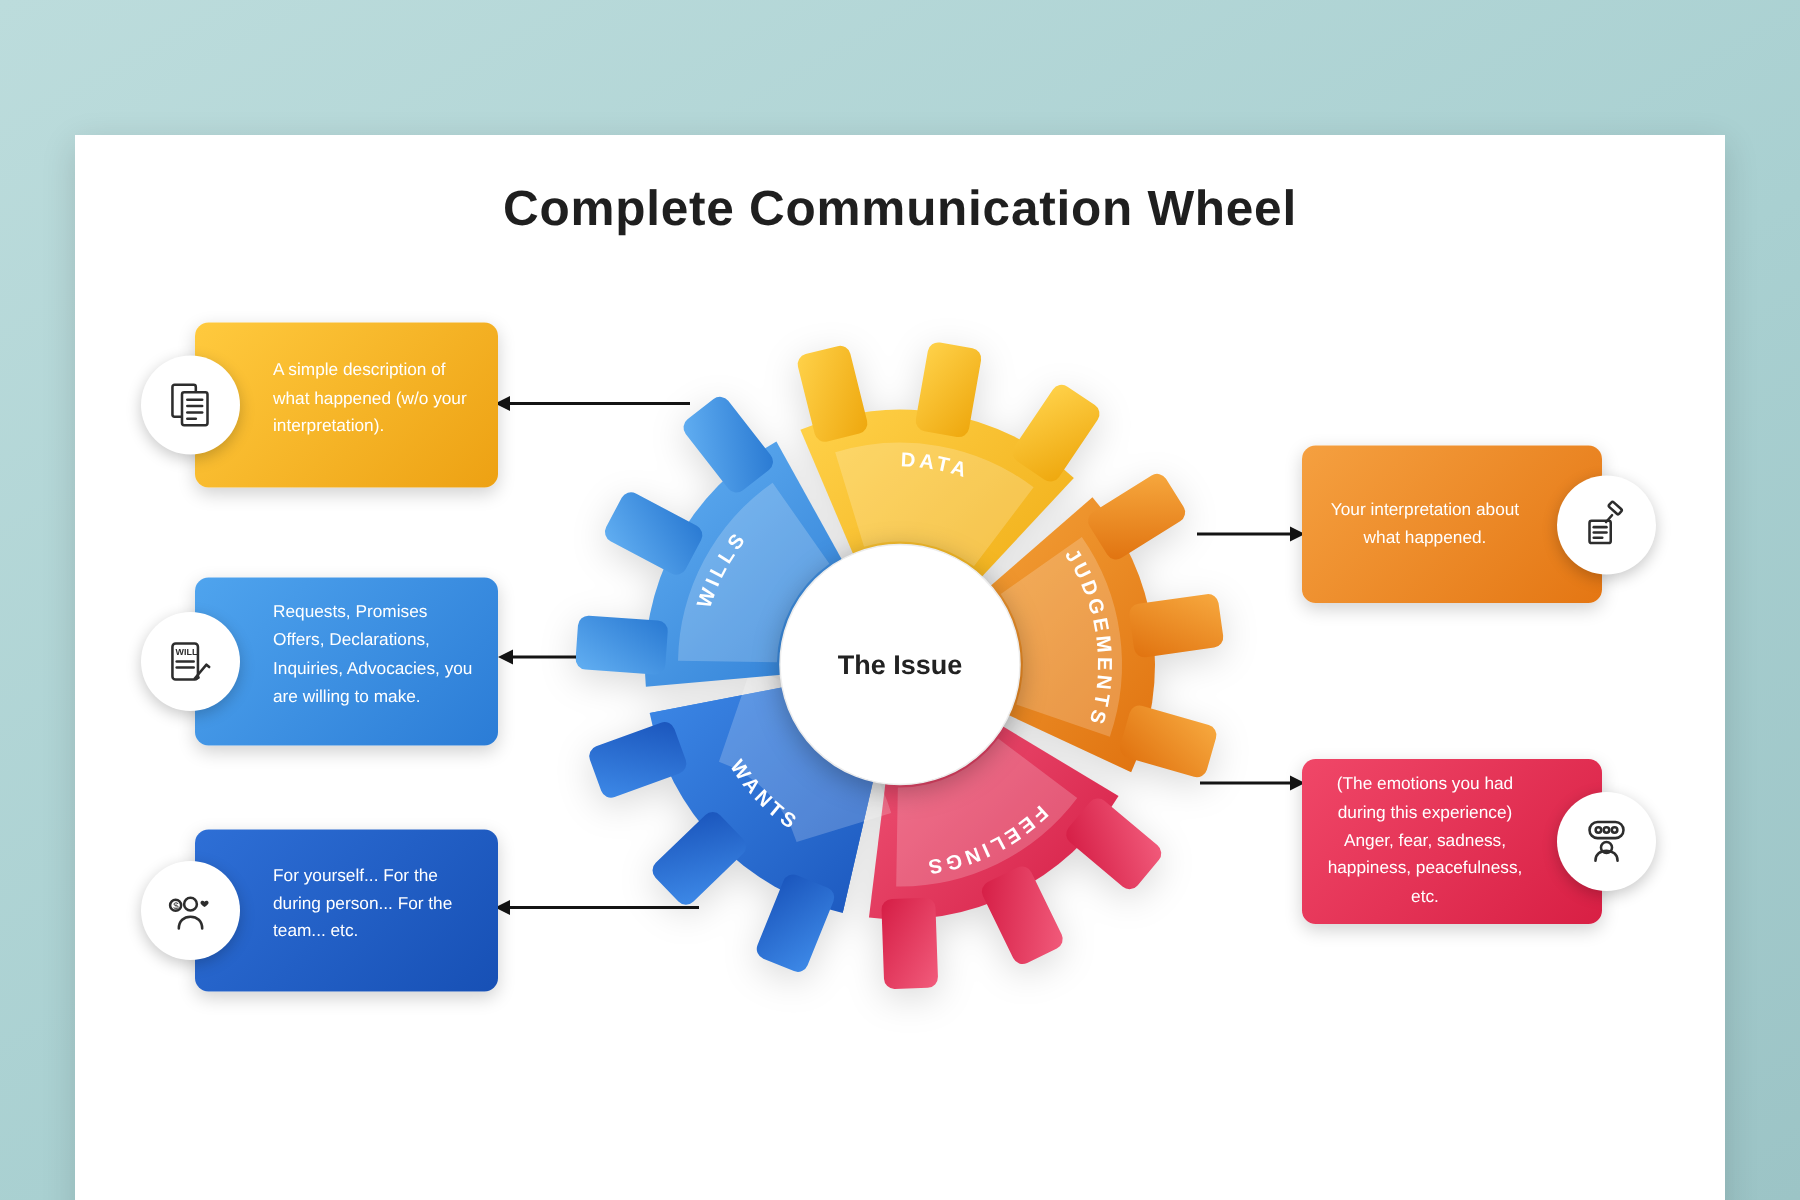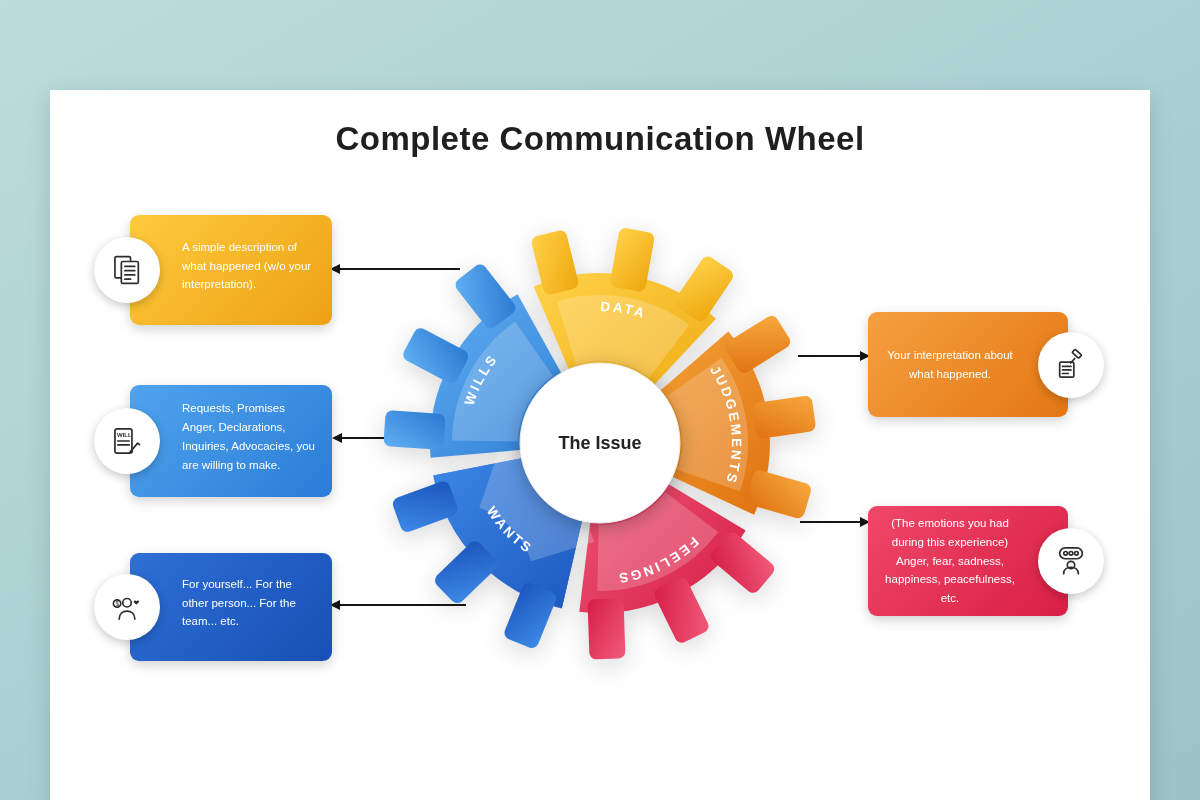--- a/index.html
+++ b/index.html
@@ -180,37 +180,37 @@
     <div class="callout left-side" style="left:80px;top:295px;height:112px;background:linear-gradient(135deg,#4FA4EE,#2B7CD6);">
       <div class="badge b-left">
         <svg viewBox="0 0 24 24">
           <rect x="3.5" y="3.5" width="12" height="17" rx="1.5"></rect>
           <text x="5" y="9" font-size="4.2" font-weight="bold" stroke="none" fill="#2d2d2d">WILL</text>
           <line x1="5.5" y1="12" x2="13.5" y2="12"></line>
           <line x1="5.5" y1="14.8" x2="13.5" y2="14.8"></line>
           <path d="M14 20 l5.5 -6.5 M19.5 13.5 l1.3 1.1 M14 20 l1.8 -0.4"></path>
         </svg>
       </div>
-      <div class="txt">Requests, Promises Anger, Declarations, Inquiries, Advocacies, you are willing to make.</div>
+      <div class="txt">Requests, Promises Offers, Declarations, Inquiries, Advocacies, you are willing to make.</div>
     </div>
 
     <div class="callout left-side" style="left:80px;top:463px;height:108px;background:linear-gradient(135deg,#2E6FD6,#1750B5);">
       <div class="badge b-left">
         <svg viewBox="0 0 24 24">
           <circle cx="12" cy="9" r="3"></circle>
           <path d="M6.5 20.5 c0-3.6 2.4-5.6 5.5-5.6 s5.5 2 5.5 5.6"></path>
           <circle cx="5" cy="9.5" r="2.6"></circle>
           <text x="3.9" y="11.2" font-size="4.6" stroke="none" fill="#2d2d2d">$</text>
           <path d="M18.6 7.9 c.5-.8 1.8-.6 1.9 .3 .1 .7 -.9 1.5 -1.9 2.1 -1 -.6 -2 -1.4 -1.9 -2.1 .1 -.9 1.4 -1.1 1.9 -.3 z" fill="#2d2d2d" stroke="none"></path>
         </svg>
       </div>
-      <div class="txt">For yourself... For the other person... For the team... etc.</div>
-    </div>
-
-    <div class="callout right-side" style="left:818px;top:222px;width:200px;height:105px;background:linear-gradient(135deg,#F5A040,#E47613);">
+      <div class="txt">For yourself... For the during person... For the team... etc.</div>
+    </div>
+
+    <div class="callout right-side" style="left:818px;top:207px;width:200px;height:105px;background:linear-gradient(135deg,#F5A040,#E47613);">
       <div class="badge b-right">
         <svg viewBox="0 0 24 24">
           <rect x="4" y="10" width="10" height="10.5" rx="1"></rect>
           <line x1="6" y1="13" x2="12" y2="13"></line>
           <line x1="6" y1="15.5" x2="12" y2="15.5"></line>
           <line x1="6" y1="18" x2="10" y2="18"></line>
           <rect x="13" y="2.5" width="6.3" height="3" rx="0.8" transform="rotate(42 16.1 4)"></rect>
           <line x1="14.6" y1="7.4" x2="11.8" y2="10.6"></line>
         </svg>
       </div>

